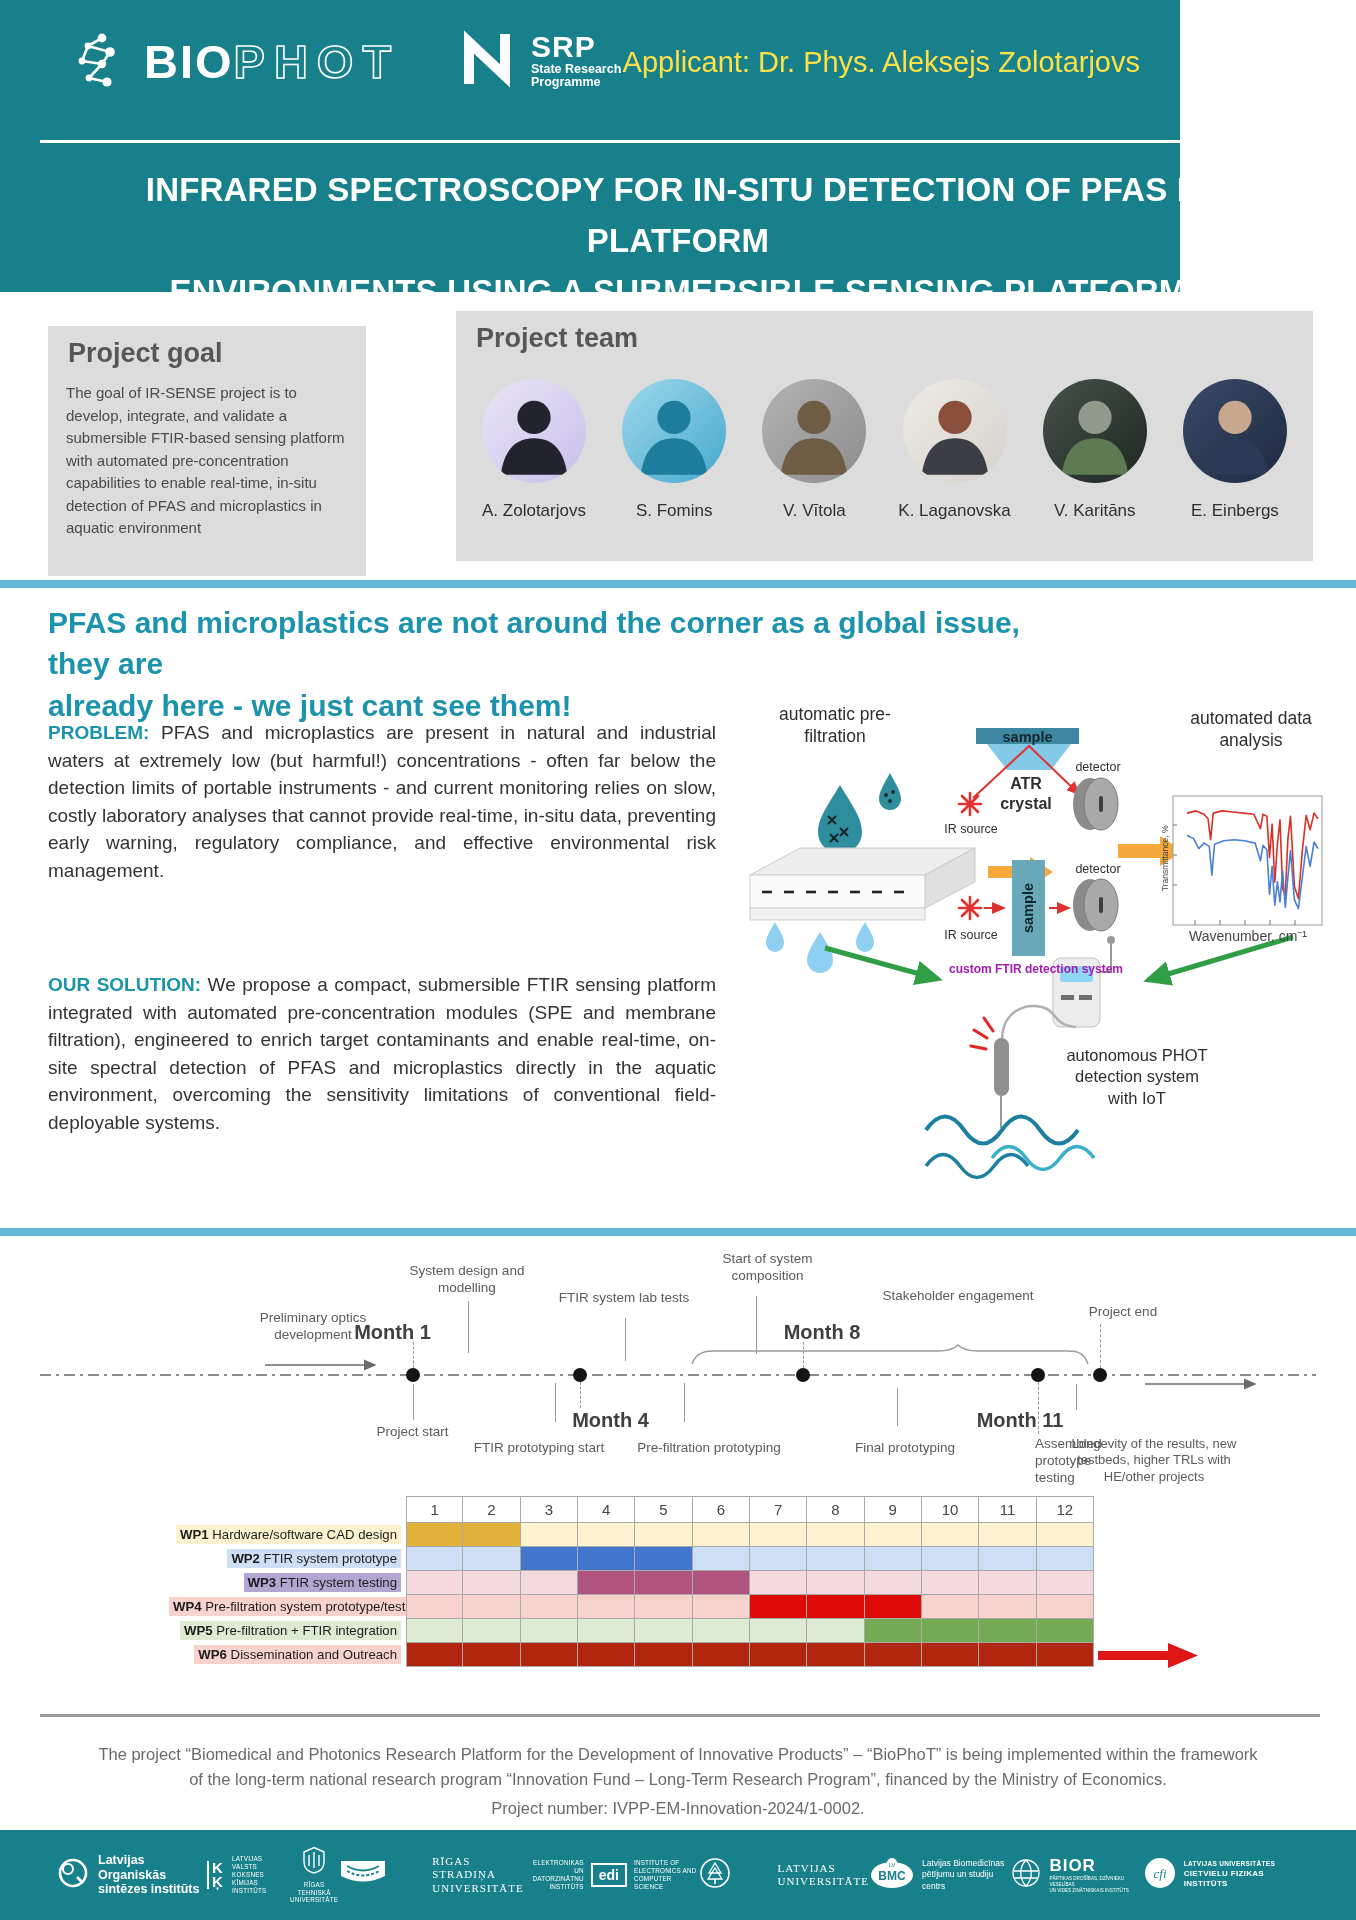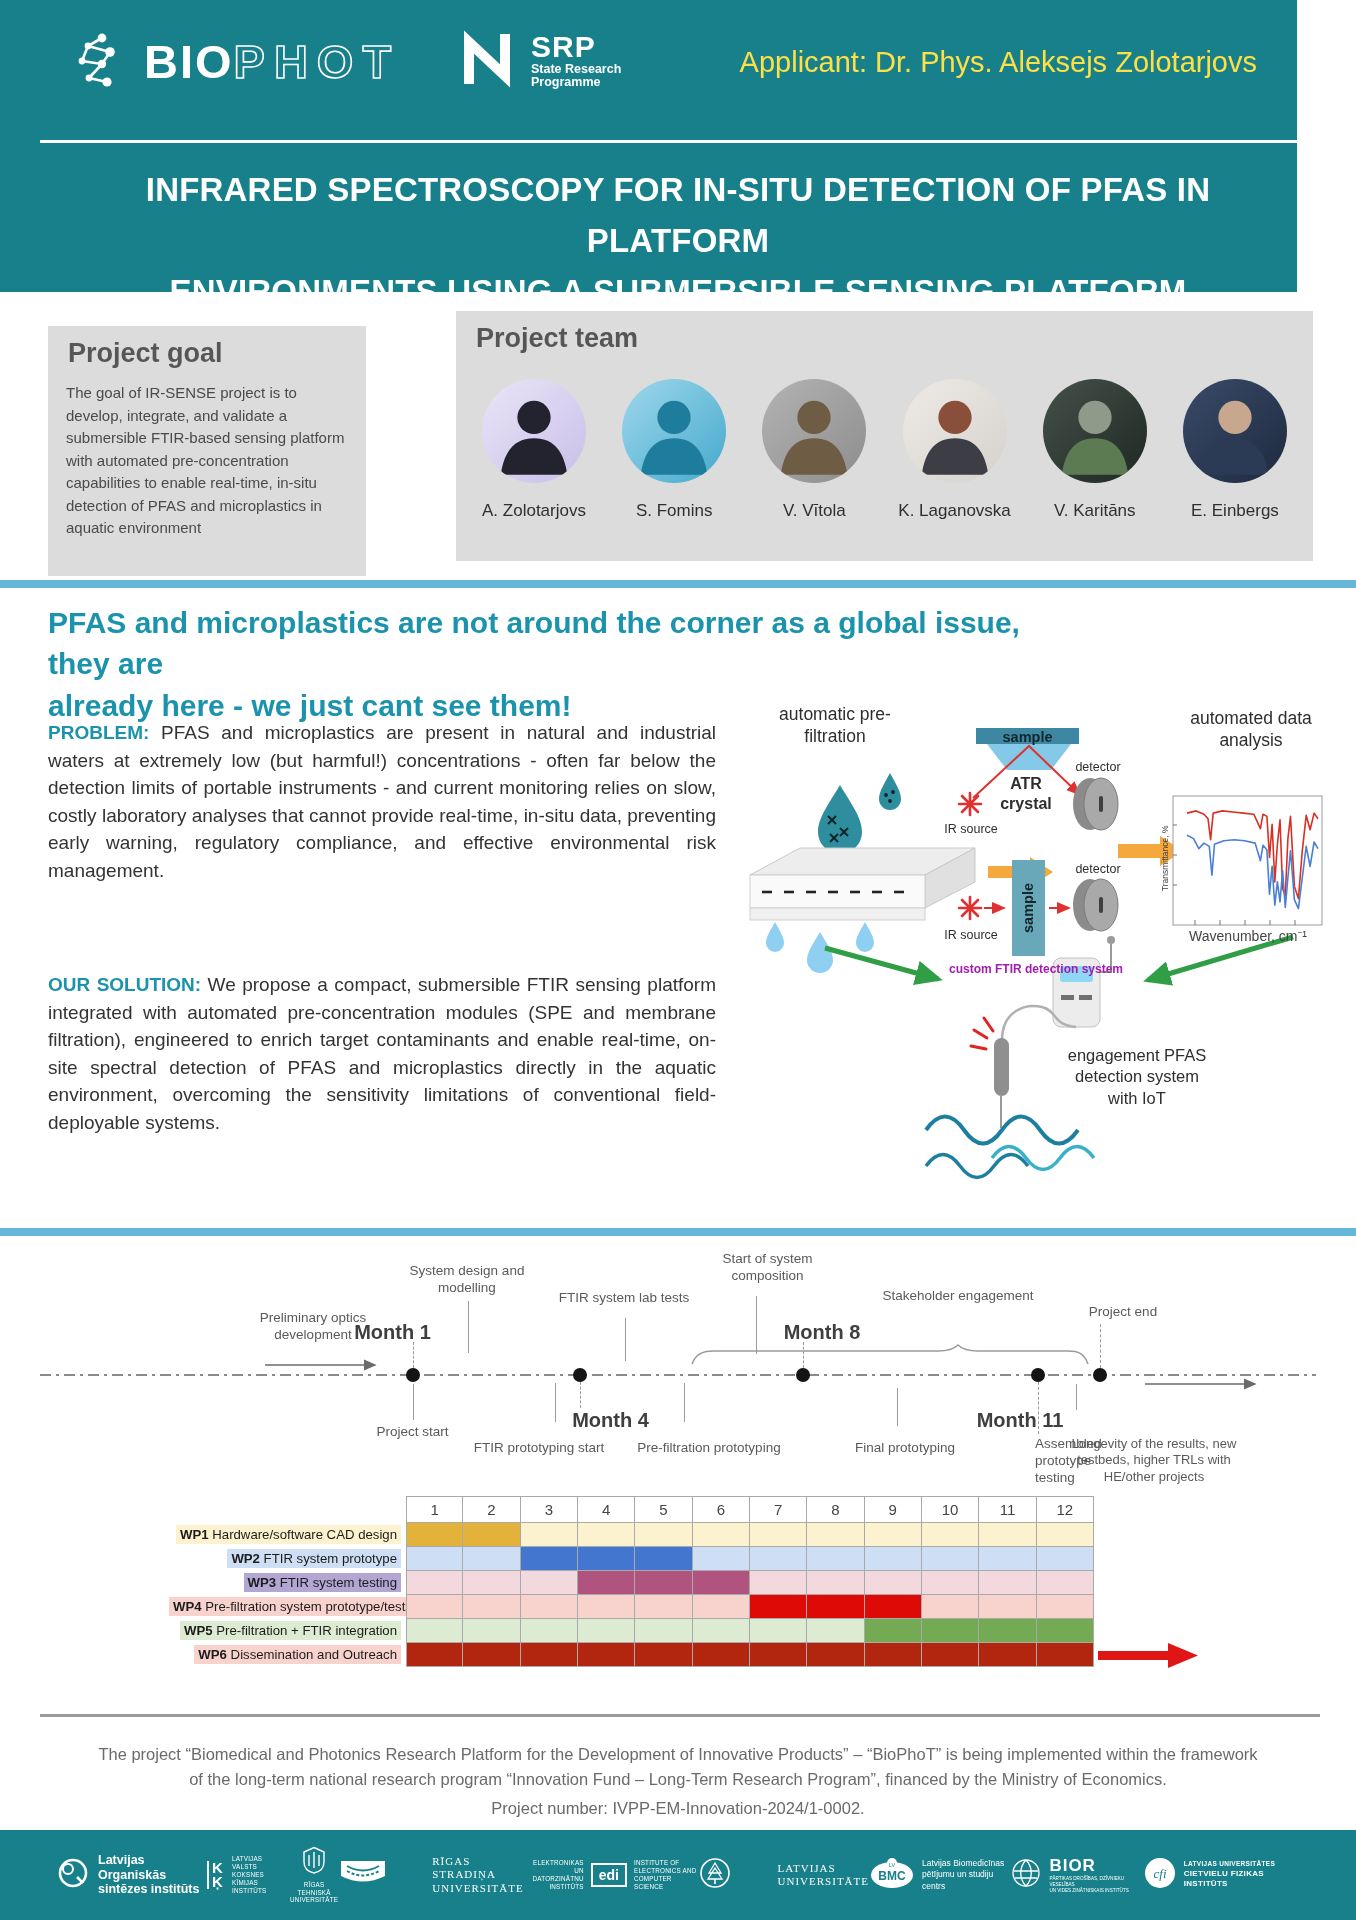--- a/index.html
+++ b/index.html
@@ -1,21 +1,21 @@
 <!DOCTYPE html>
 <html><head>
 <meta charset="utf-8">
 <style>
   html,body{margin:0;padding:0;background:#fff;}
   .page{position:relative;width:1356px;height:1920px;background:#fff;overflow:hidden;
         font-family:"Liberation Sans",sans-serif;color:#3c3c3c;}
   .abs{position:absolute;}
 
   
-  .hdr{position:absolute;left:0;top:0;width:1297px;height:292px;background:#17808a;}
+  .hdr{position:absolute;left:0;top:0;width:1180px;height:292px;background:#17808a;}
   .hdr-line{position:absolute;left:40px;top:140px;width:1276px;height:3px;background:#ffffff;}
   .brand{position:absolute;left:72px;top:28px;display:flex;align-items:center;gap:14px;color:#fff;}
   .brand-text{font-size:47px;letter-spacing:2px;display:flex;align-items:baseline;}
   .bio{font-weight:700;}
   .phot{font-weight:700;letter-spacing:9px;opacity:.95;}
   @supports (-webkit-text-stroke: 1px #fff){
     .phot{color:transparent;-webkit-text-stroke:1.6px #fff;opacity:1;}
   }
   .srp{position:absolute;left:455px;top:26px;display:flex;align-items:center;gap:10px;color:#fff;}
   .srp-txt{line-height:1.05;}
@@ -379,21 +379,21 @@
     <div class="dlabel d-det2">detector</div>
     <div class="dlabel d-ir1">IR source</div>
     <div class="dlabel d-ir2">IR source</div>
     <div class="dlabel d-sampleside">
         <span>sample</span>
       </div>
     <div class="dlabel d-custom">custom FTIR detection system</div>
     <div class="dlabel d-analysis">automated data analysis</div>
     <div class="dlabel d-ylab">Transmittance, %</div>
     <div class="dlabel d-xlab">Wavenumber, cm⁻¹</div>
-    <div class="dlabel d-auto">engagement PFAS detection system with IoT</div>
+    <div class="dlabel d-auto">autonomous PHOT detection system with IoT</div>
   </div>
 
   <div class="bluebar" style="top:1228px;"></div>
 
   <div class="timeline">
     <div class="taxis"></div>
     <div class="tdot" style="left:366px;"></div>
     <div class="tdot" style="left:533px;"></div>
     <div class="tdot" style="left:756px;"></div>
     <div class="tdot" style="left:991px;"></div>

